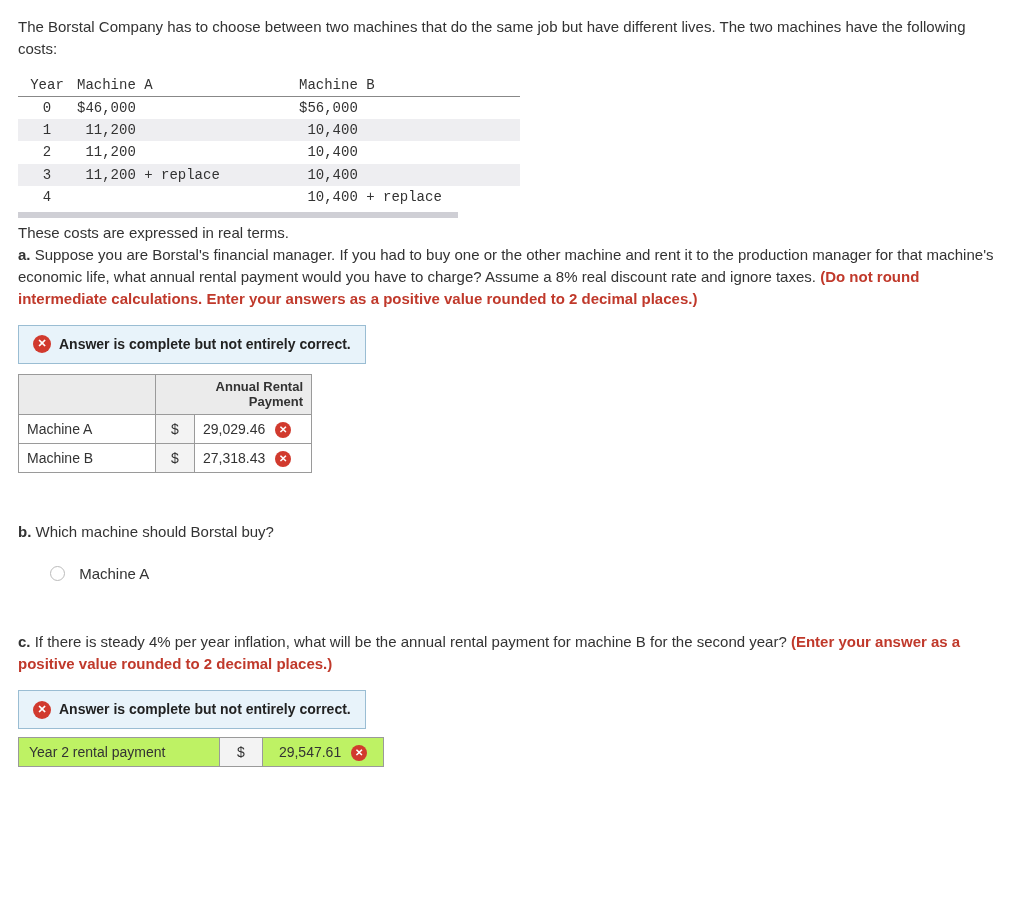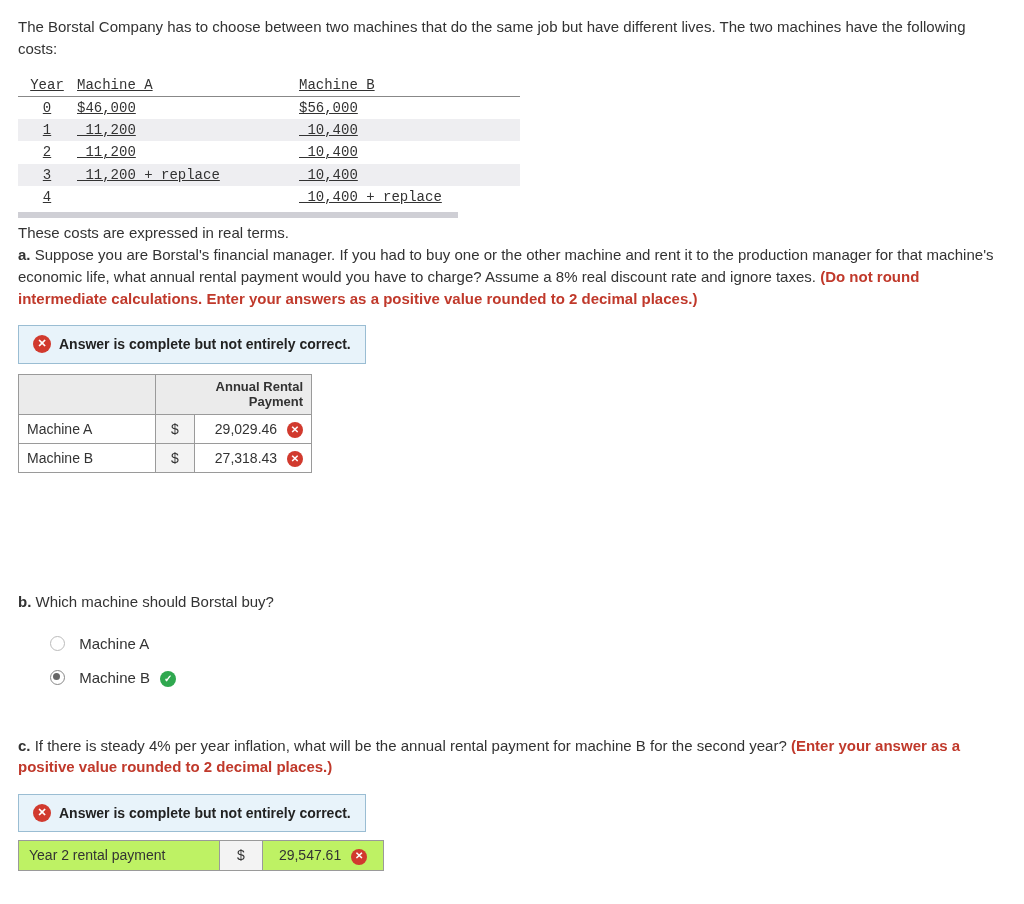--- a/index.html
+++ b/index.html
@@ -10,21 +10,21 @@
     padding: 16px 18px;
     width: 1024px;
     box-sizing: border-box;
     line-height: 1.45;
   }
   .intro { margin-bottom: 14px; }
   .bold { font-weight: bold; }
   .red { color: #c0392b; font-weight: bold; }
 
   
-  .costs-wrap { margin: 8px 0 4px 0; text-decoration: underline; }
+  .costs-wrap { margin: 8px 0 4px 0; }
   .costs {
     border-collapse: collapse;
     font-family: "Courier New", Courier, monospace;
     font-size: 14px;
   }
   .costs th, .costs td {
     text-align: left;
     white-space: pre;
   }
   .costs th { font-weight: normal; }
@@ -97,21 +97,21 @@
     background: #ebebeb;
     text-align: right;
     font-weight: bold;
     font-size: 13px;
   }
   .ans-table thead th.blank {
     background: #ebebeb;
   }
   .ans-table td.label { width: 120px; }
   .ans-table td.cur { width: 22px; background: #f3f3f3; text-align: center; }
-  .ans-table td.val { width: 100px; text-align: right; }
+  .ans-table td.val { width: 100px; text-align: left; }
 
   
   .choices { margin-top: 14px; margin-left: 32px; }
   .choice-row { padding: 6px 0; font-size: 15px; }
   .radio {
     display: inline-block;
     width: 13px; height: 13px;
     border: 1.4px solid #888;
     border-radius: 50%;
     margin-right: 10px;
@@ -227,33 +227,28 @@
       <td class="cur">$</td>
       <td class="val">
         <span>27,318.43</span>
         <span class="mark wrong">✕</span>
       </td>
     </tr>
   </tbody>
 </table>
 
 
-<div style="margin-top:118px;">
+<div style="margin-top:48px;">
   <span class="bold">b.</span><span> Which machine should Borstal buy?</span>
 </div>
 
 <div class="choices">
   <div class="choice-row">
     <span class="radio empty"></span>
     <span>Machine A</span>
-  </div>
-  <div class="choice-row">
-    <span class="radio selected"></span>
-    <span>Machine B</span>
-    <span class="mark correct">✓</span>
   </div>
 </div>
 
 
 <div style="margin-top:40px;">
   <span class="bold">c.</span><span> If there is steady 4% per year inflation, what will be the annual rental payment for machine B for the second year? </span><span class="red">(Enter your answer as a positive value rounded to 2 decimal places.)</span>
 </div>
 
 <div class="feedback-box">
   <span class="icon-wrong">✕</span>

